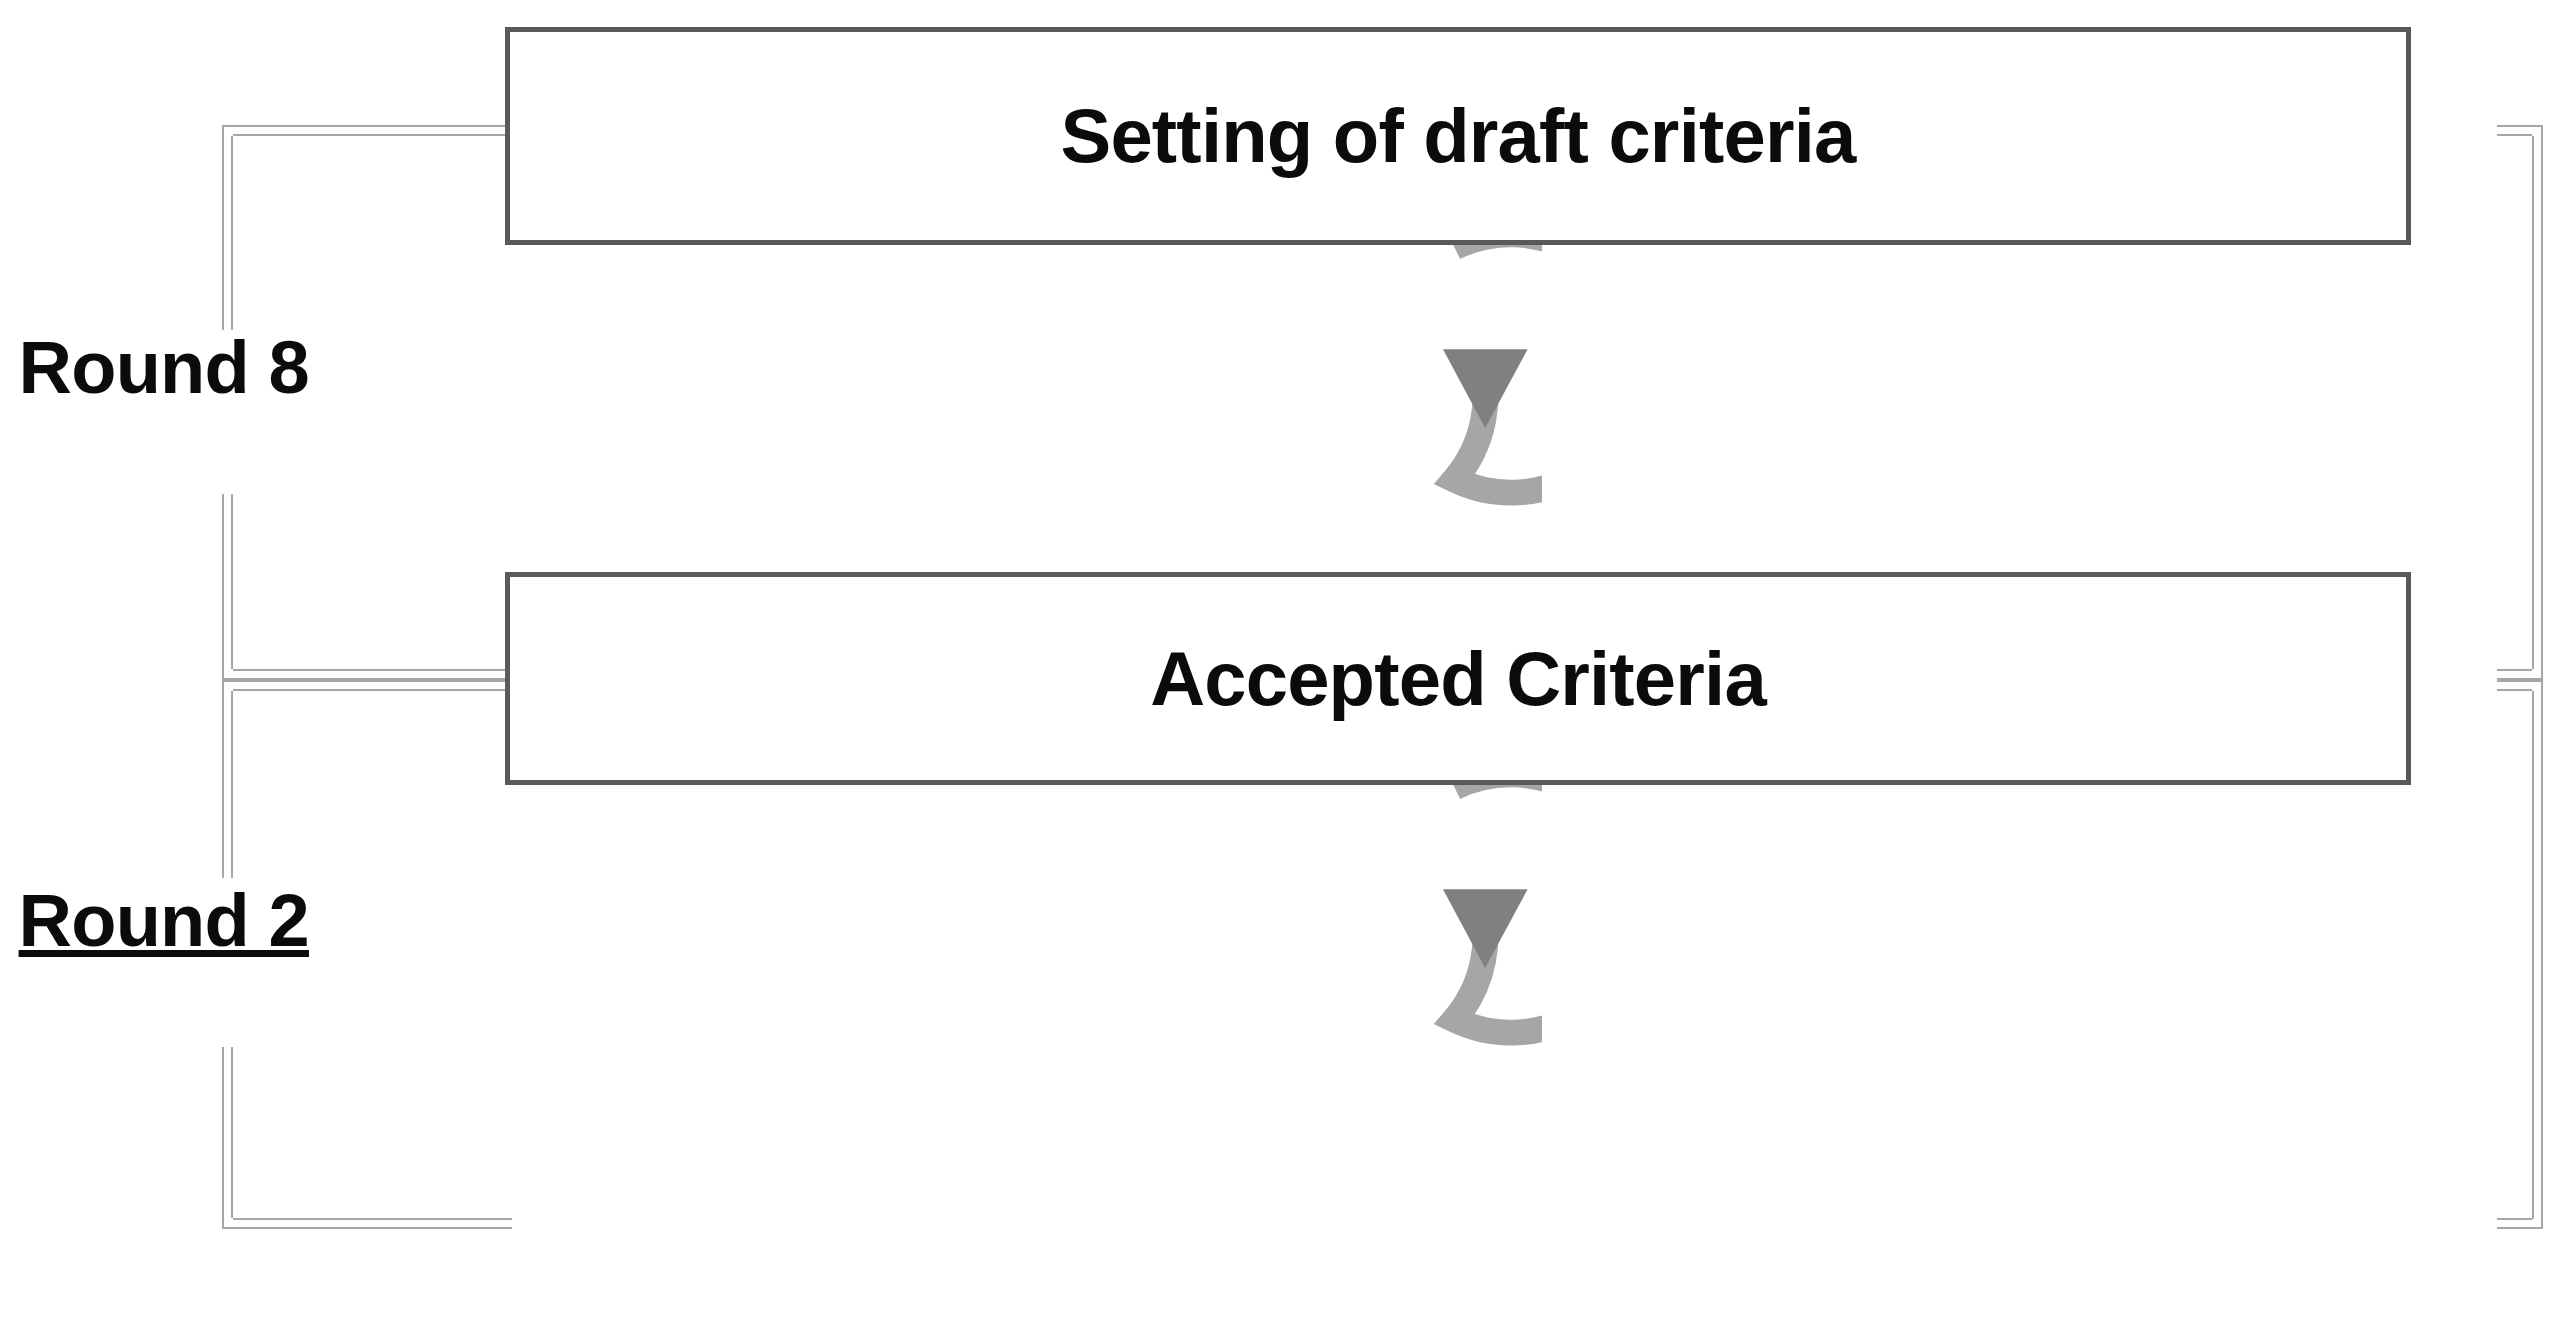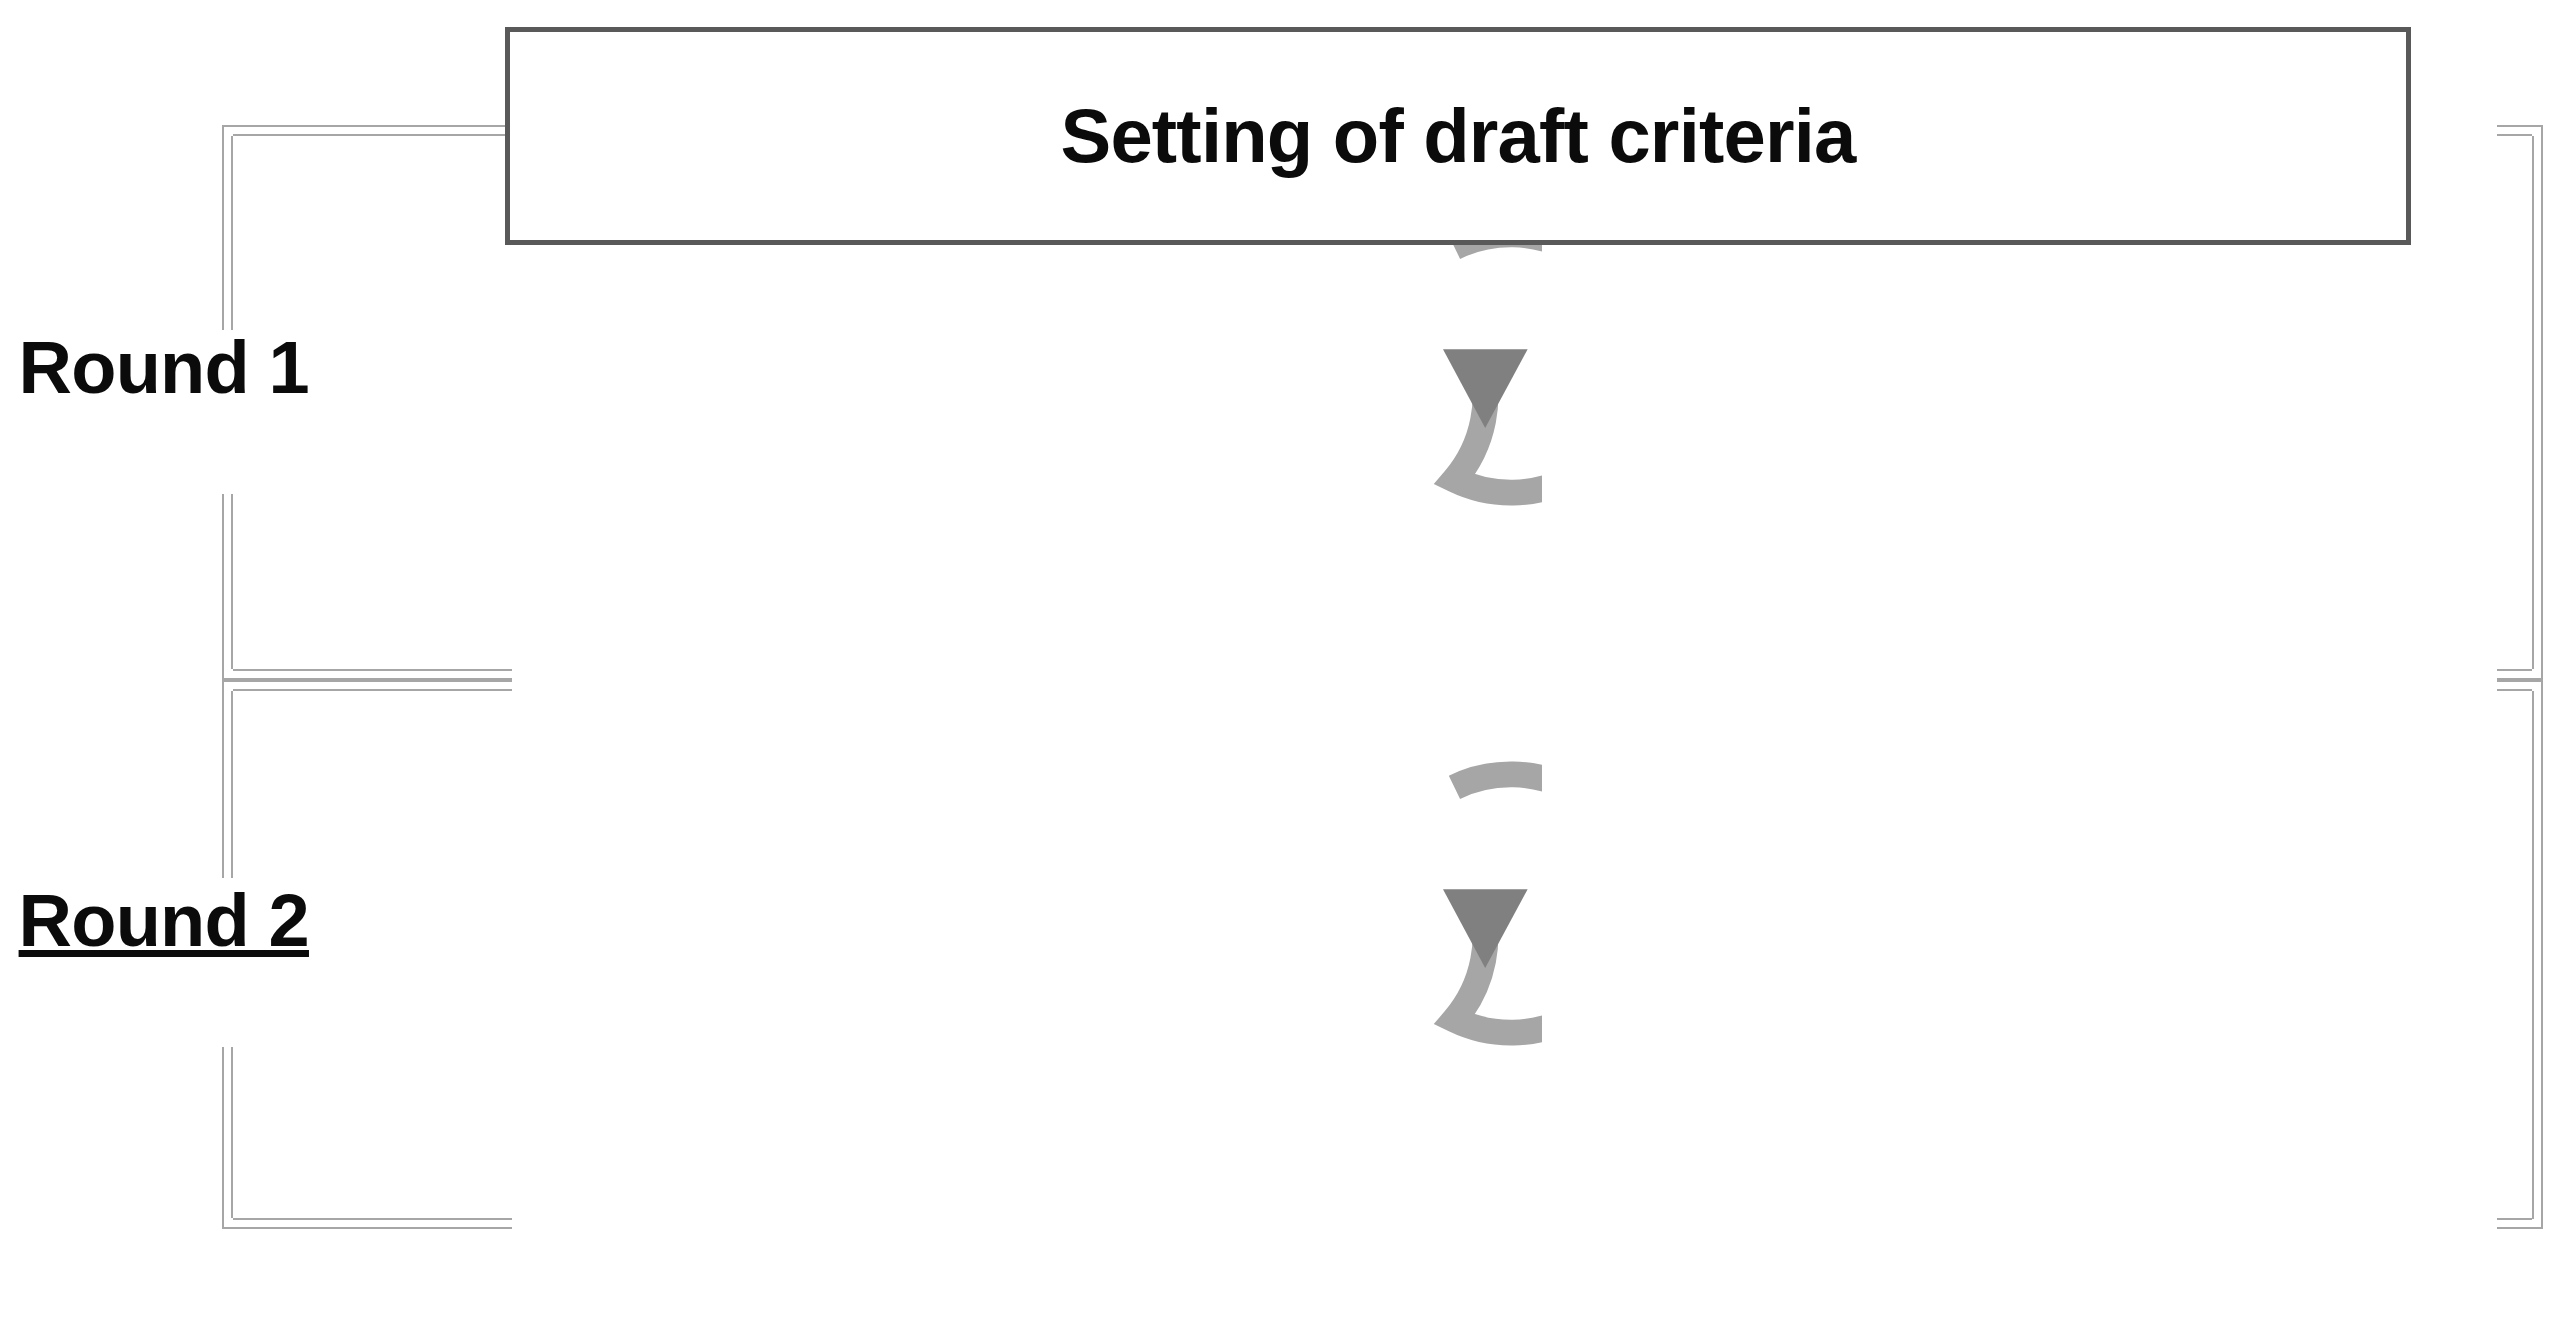--- a/index.html
+++ b/index.html
@@ -145,19 +145,22 @@
                A 45 45 0 1 1 69.5 90.5
                A 45 45 0 0 0 78.0 47.0" fill="none" stroke="#a6a6a6" stroke-width="9" stroke-linecap="butt"></path>
       <polygon points="65.5,45.0 95.0,45.0 80.2,72.5" fill="#808080"></polygon>
     </svg>
   </div>
 
   <div class="proc-box" id="box-draft">
     <span class="proc-label">Setting of draft criteria</span>
   </div>
 
+  <div class="proc-box" id="box-accepted">
+    <span class="proc-label">Accepted Criteria</span>
+  </div>
 
 
-  <div class="round-label" id="round-1-label">Round 1</div>
+  <div class="round-label" id="round-1-label">Round 8</div>
   <div class="round-label" id="round-2-label">Round 2</div>
 
 </div>
 
 
 </body></html>

